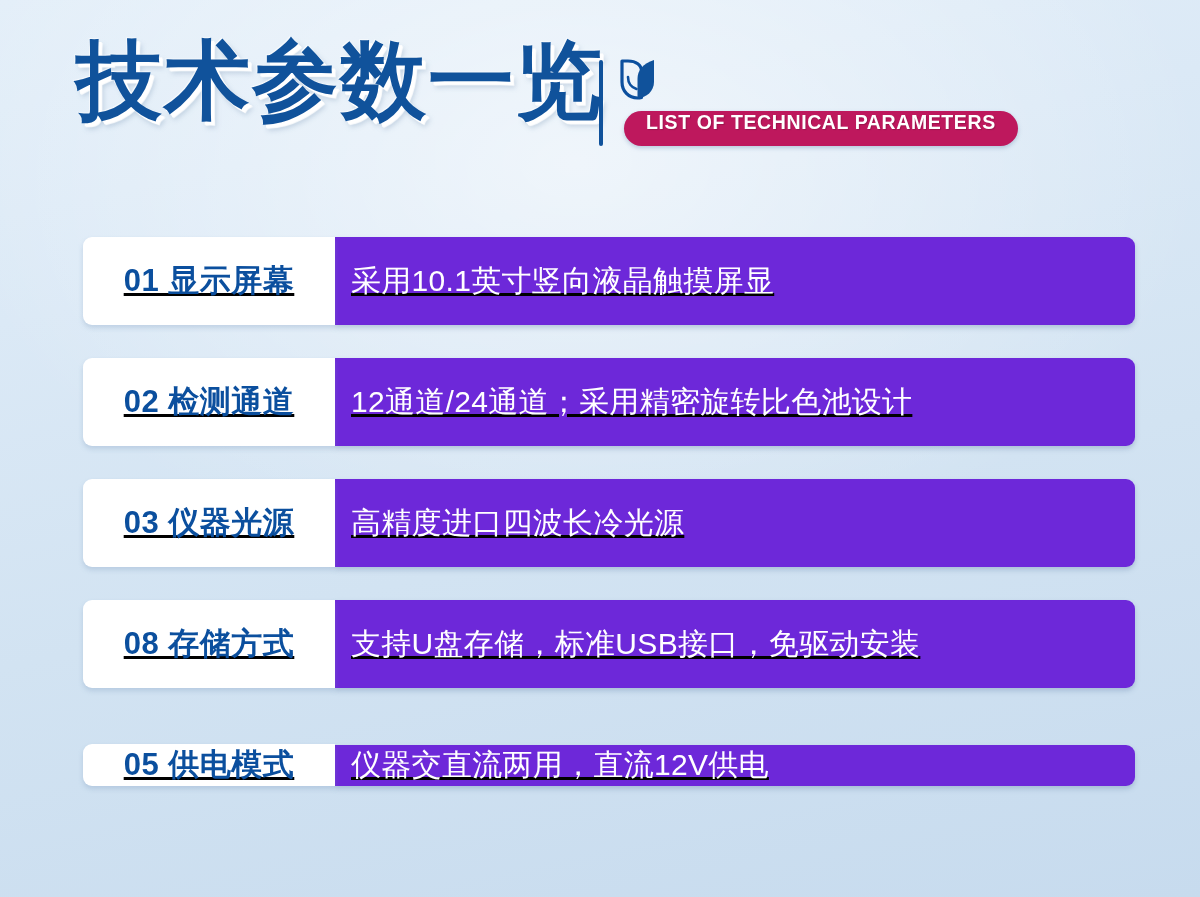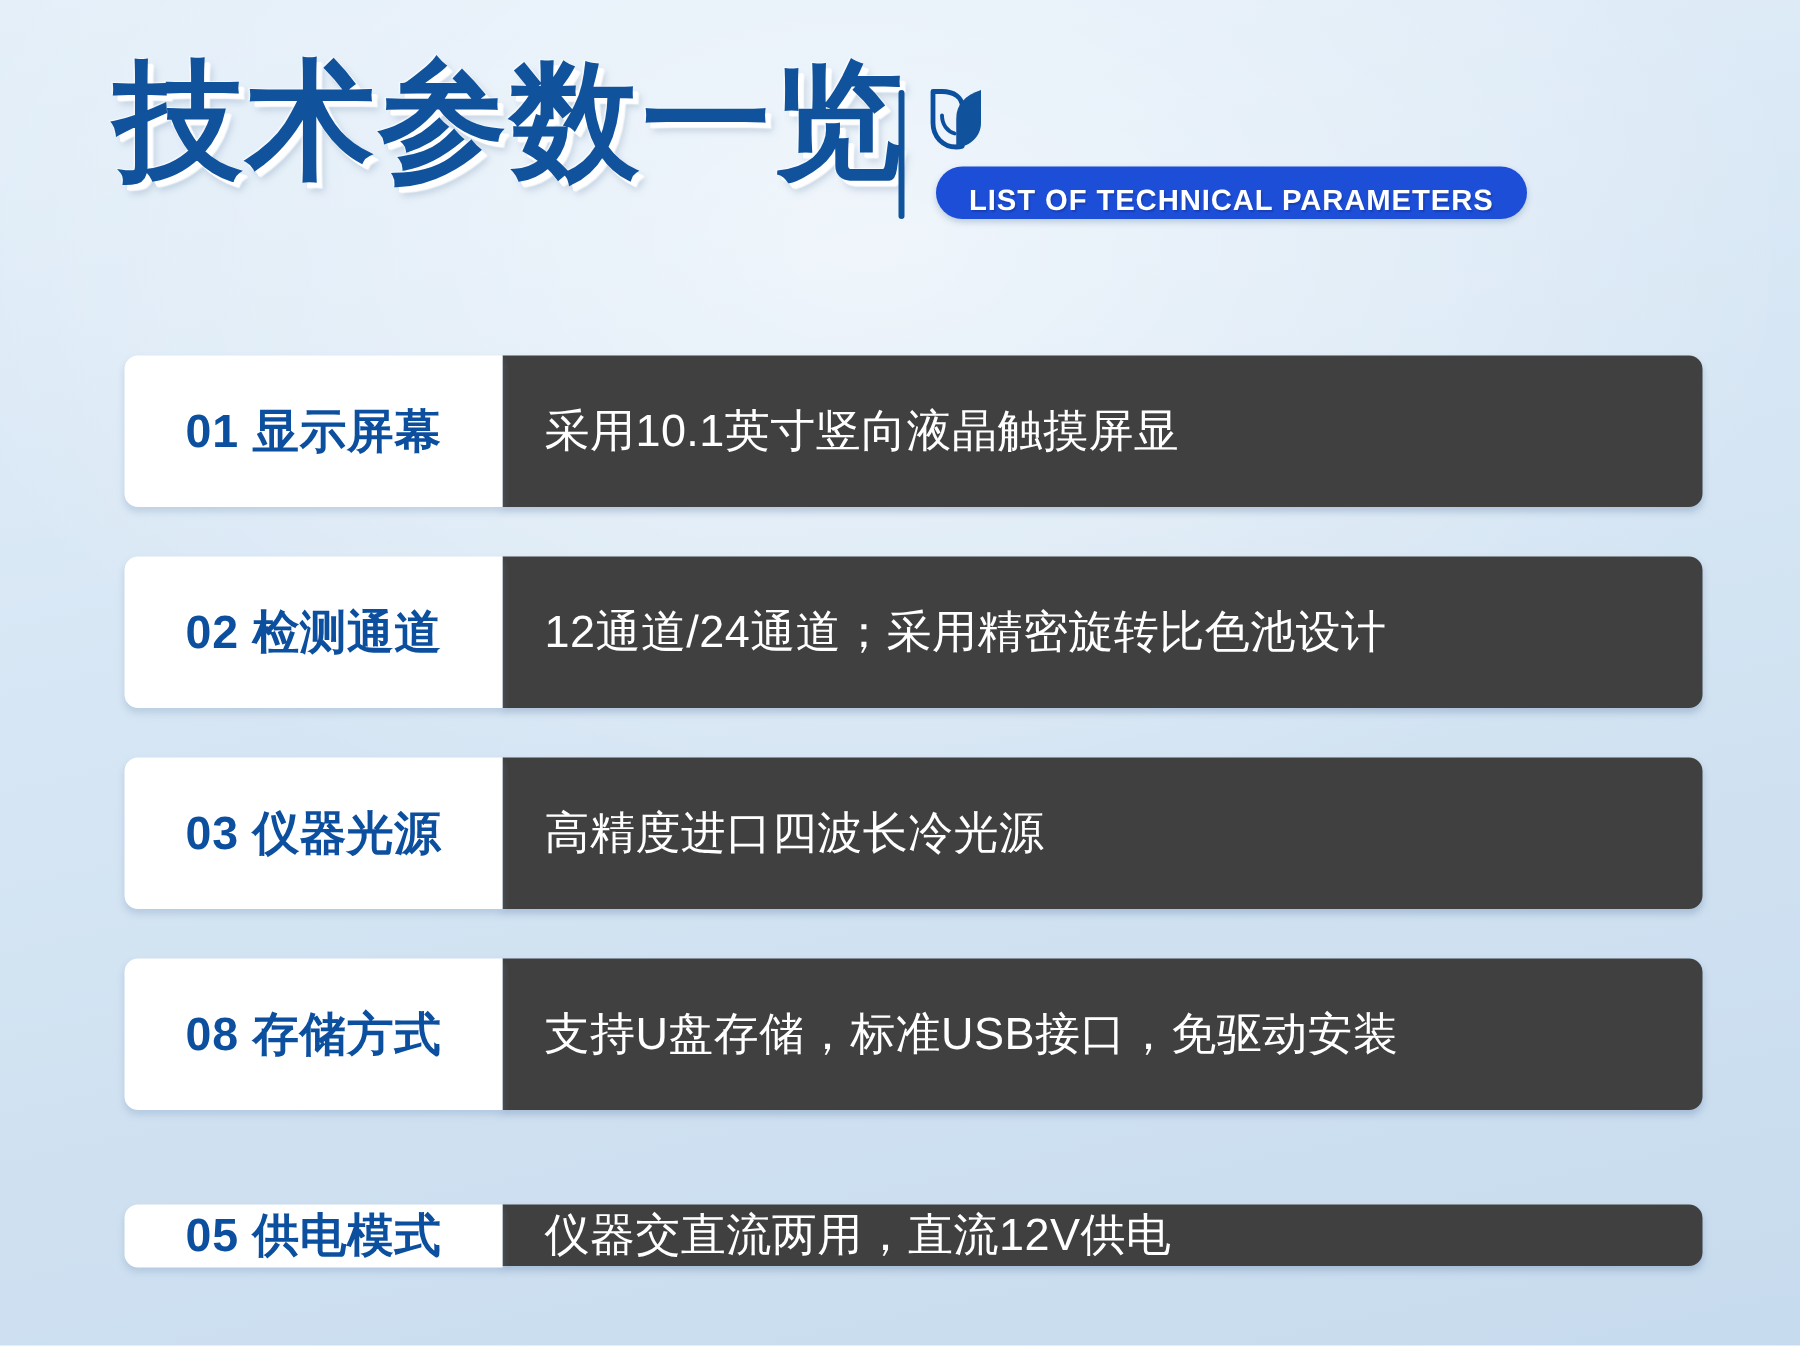--- a/index.html
+++ b/index.html
@@ -62,22 +62,22 @@
     height:44px;
   }
 
   #badge {
     position:absolute;
     left:608px;
     top:111px;
     height:35px;
     padding:0 22px;
     display:flex;
-    align-items:flex-end;
-    background:#1d4ed8;
+    align-items:flex-start;
+    background:#be185d;
     border-radius:18px;
     box-shadow:0 2px 4px rgba(90,125,165,0.35);
   }
   #badge-label {
     color:#ffffff;
     font-size:19.5px;
     font-weight:bold;
     letter-spacing:0.6px;
     white-space:nowrap;
     text-shadow:1px 1px 1px rgba(0,0,0,0.18);
@@ -86,24 +86,25 @@
   
   #param-list {
     position:absolute;
     left:83px;
     top:237px;
     width:1052px;
   }
 
   .param-row {
     position:relative;
-    height:101px;
+    height:88px;
     margin-bottom:33px;
     display:flex;
     align-items:stretch;
+    text-decoration:underline;
   }
   .param-row:last-child { margin-bottom:0;align-items:center; }
 
   .row-label {
     width:252px;
     flex:0 0 252px;
     background:#ffffff;
     border-radius:9px 0 0 9px;
     display:flex;
     align-items:center;
@@ -115,25 +116,25 @@
   .row-label-text {
     color:#0b4f9e;
     font-size:31px;
     font-weight:bold;
     letter-spacing:0.5px;
     white-space:nowrap;
   }
 
   .row-value {
     flex:1 1 auto;
-    background:#404040;
+    background:#6d28d9;
     border-radius:0 9px 9px 0;
     display:flex;
     align-items:center;
-    padding-left:28px;
+    padding-left:16px;
     padding-right:20px;
     box-shadow:0 3px 5px rgba(100,130,170,0.35);
   }
   .row-value-text {
     color:#ffffff;
     font-size:30px;
     letter-spacing:0.3px;
     white-space:nowrap;
   }
 </style>

